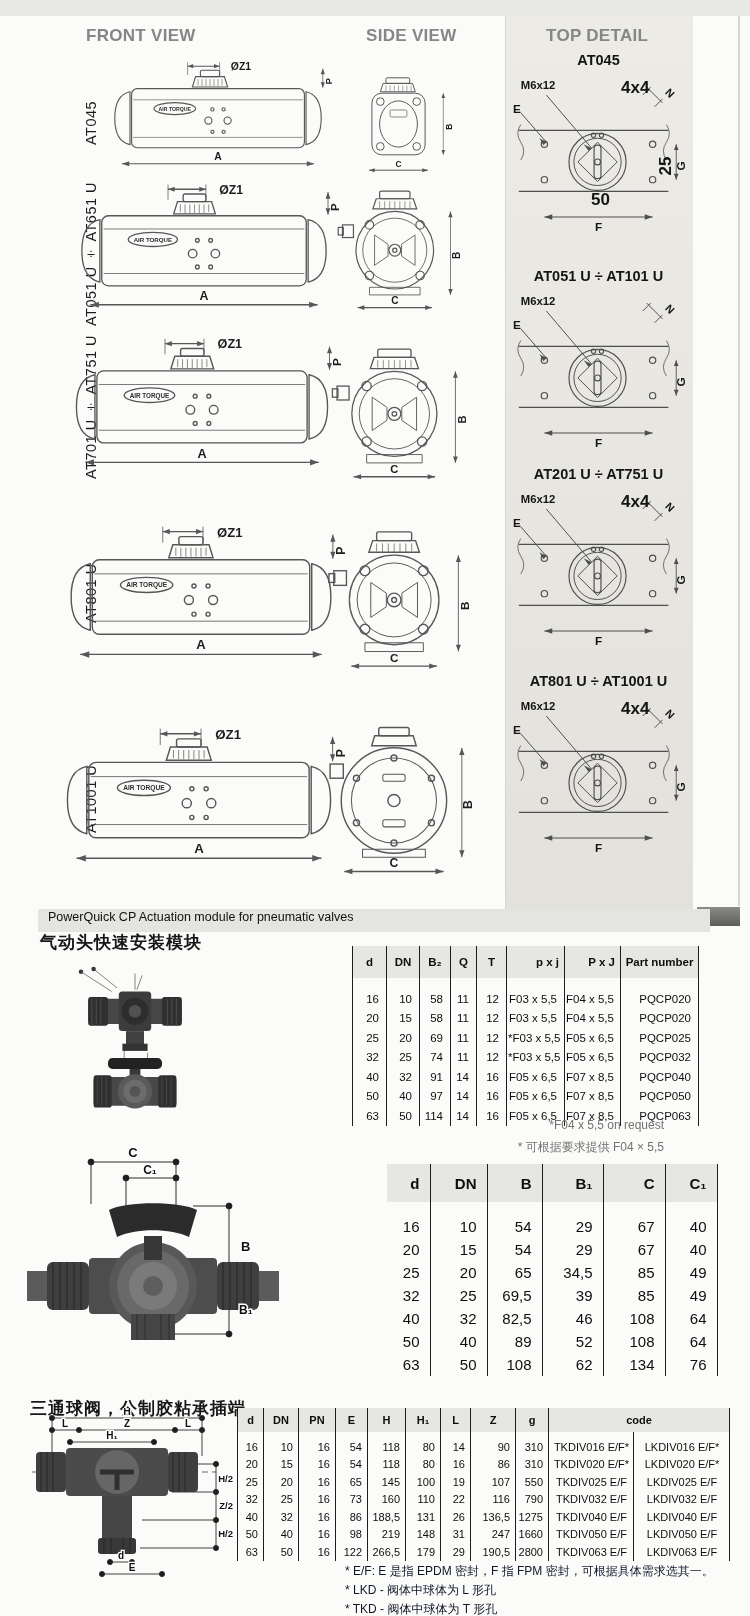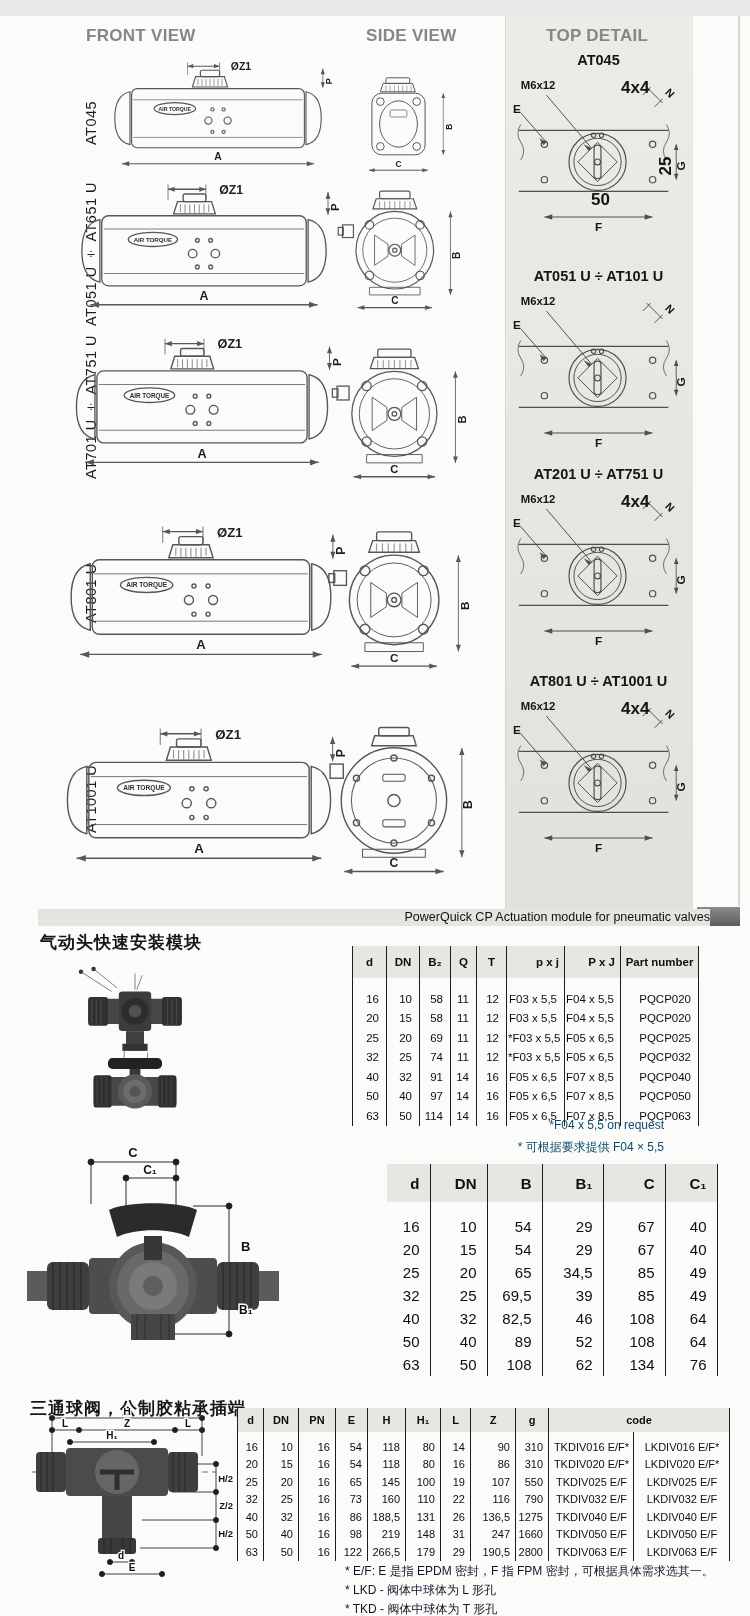--- a/index.html
+++ b/index.html
@@ -44,21 +44,21 @@
   #t2 td { height:21px; text-align:right; padding-right:10px; }
   #t2 tr.sp td { height:13px; padding:0; }
   #t2 th:first-child, #t2 td:first-child { border-left:none; }
 
   #t3 { left:237px; top:1392px; width:492px; font-size:11px; }
   #t3 thead th { height:22px; text-align:center; }
   #t3 td { height:15.5px; text-align:right; padding-right:5px; }
   #t3 td:nth-child(10), #t3 td:nth-child(11) { text-align:center; padding-right:0; }
   #t3 tr.sp td { height:6px; padding:0; }
 
-  .fnotes { position:absolute; left:352px; width:312px; text-align:right; font-size:12px; color:#0c4a6e; }
+  .fnotes { position:absolute; left:352px; width:312px; text-align:right; font-size:12px; color:#737373; }
   .fnotes div { margin-bottom:7px; }
   .bnotes { position:absolute; left:345px; top:1546px; font-size:12px; color:#0f172a; line-height:19px; }
 
   svg text { font-family:"Liberation Sans", sans-serif; }
 </style>
 </head>
 <body>
 
 <div class="page">
 
@@ -276,21 +276,21 @@
   <div class="tdblock" style="top:657px;">
     <div class="tdtitle">AT801 U ÷ AT1001 U</div>
     <svg width="183" height="170" viewBox="0 0 186 170">
         <use href="#sym-td"></use>
       </svg>
     <div class="tdextra" style="left:114px; top:26px;">4x4</div>
   </div>
 
   <div class="dark-corner"></div>
 
-  <div class="bar" style="left:38px; top:893px; width:662px; height:17px;text-align:right;">PowerQuick CP  Actuation module for pneumatic valves</div>
+  <div class="bar" style="left:38px; top:893px; width:662px; height:23px;">PowerQuick CP  Actuation module for pneumatic valves</div>
   <div class="zh-title" style="left:40px; top:915px;">气动头快速安装模块</div>
 
   <svg class="draw" style="left:72px; top:946px;" width="126" height="158" viewBox="0 0 140 170">
     <g>
       <circle cx="10" cy="8" r="2.5" fill="#333"></circle>
         <circle cx="24" cy="5" r="2.5" fill="#333"></circle>
       <path d="M10,8 L44,30 M24,5 L50,26 M70,10 V28 M78,12 L72,28" stroke="#555" stroke-width="0.8" fill="none"></path>
       <rect x="18" y="38" width="104" height="28" rx="4" fill="#474747"></rect>
       <rect x="18" y="36" width="22" height="32" rx="3" fill="#303030"></rect>
       <rect x="100" y="36" width="22" height="32" rx="3" fill="#303030"></rect>

